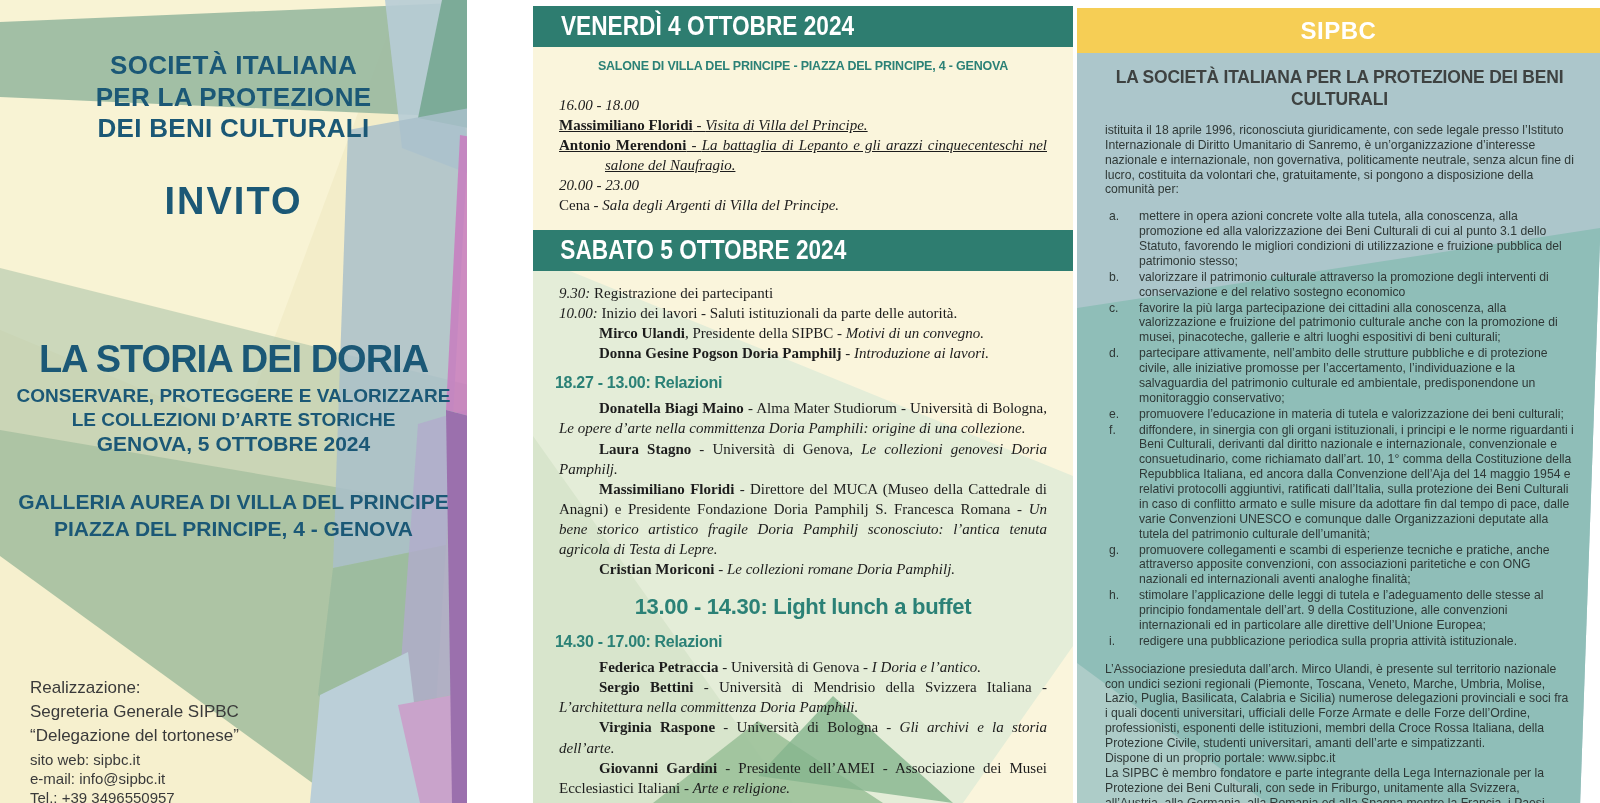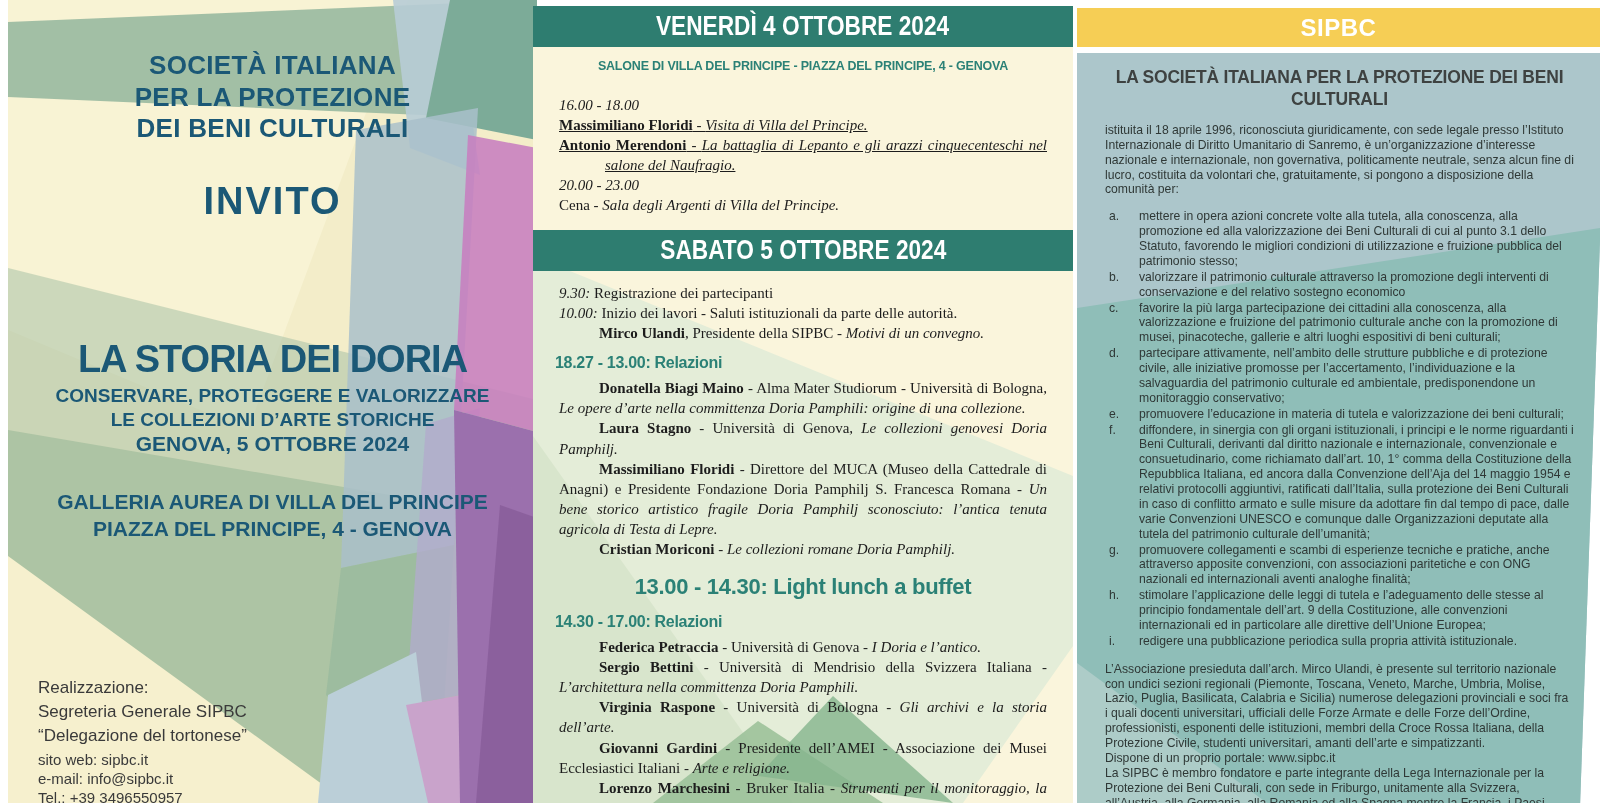--- a/index.html
+++ b/index.html
@@ -5,60 +5,60 @@
   :root{
     --c-teal-band:#2E7D70; --c-teal-accent:#2B8176; --c-cream-panel:#FAF5DC;
     --c-yellow-band:#F6CE55; --c-left-text:#1B5876; --c-body-text:#1C1C1C;
     --c-right-bg:#ACC6CB; --c-right-bg-green:#8FBEB8; --c-right-heading:#3E4241;
     --c-right-text:#2F3836; --c-credits-text:#3A3A3A; --c-white:#FFFFFF;
   }
   html,body{margin:0;padding:0;background:#fff;}
   .page{position:relative;width:1600px;height:803px;background:#fff;overflow:hidden;
         font-family:"Liberation Sans",sans-serif;}
   
-  .panel-left{position:absolute;left:8px;top:0;width:529px;height:803px;overflow:hidden;}
+  .panel-left{position:absolute;left:0;top:0;width:467px;height:803px;overflow:hidden;}
   .panel-left svg{position:absolute;inset:0;}
   .l-text{position:absolute;color:var(--c-left-text);font-weight:bold;text-align:center;width:100%;}
   .l-society{top:50px;font-size:26px;line-height:1.22;letter-spacing:.3px;}
   .l-society > div{width:420px;margin:0 auto;}
   .l-invito{top:180px;font-size:38px;letter-spacing:2px;}
   .l-title{top:338px;font-size:38px;letter-spacing:-1px;white-space:nowrap;}
   .l-subtitle{top:384px;font-size:19px;line-height:1.25;}
   .l-event{top:430px;font-size:21px;line-height:1.3;}
   .l-venue{top:488px;font-size:21px;line-height:1.3;}
   .l-credits{position:absolute;left:30px;top:676px;color:var(--c-credits-text);
              font-size:17px;line-height:1.42;text-align:left;font-weight:normal;}
   .l-contact{position:absolute;left:30px;top:750px;color:var(--c-credits-text);
              font-size:15px;line-height:1.28;text-align:left;}
   
   .panel-mid{position:absolute;left:533px;top:6px;width:540px;height:797px;
              background:var(--c-cream-panel);overflow:hidden;}
   .panel-mid svg.bg{position:absolute;inset:0;z-index:0;}
   .mid-inner{position:relative;z-index:1;}
-  .band{background:var(--c-teal-band);height:41px;display:flex;align-items:center;justify-content:center;}
+  .band{background:var(--c-teal-band);height:41px;display:flex;align-items:center;}
   .band span{color:var(--c-white);font-weight:bold;font-size:27px;letter-spacing:0;
              display:inline-block;transform:scaleX(.84);white-space:nowrap;}
   .band2{margin-top:14px;}
   .mid-sub{margin-top:11px;text-align:center;color:var(--c-teal-accent);font-weight:bold;
            font-size:13px;letter-spacing:-0.2px;transform:scaleX(.96);}
   .mid-body{padding:12px 26px 0 26px;font-family:"Liberation Serif",serif;
             font-size:15px;line-height:1.34;color:var(--c-body-text);}
   .mid-body.first{padding-top:22px;}
   .pline{margin:0;}
   .pline.hang{padding-left:46px;text-indent:-46px;text-align:justify;text-decoration:underline;}
   .pline.sp{text-indent:40px;text-align:justify;}
   .pline.label{font-family:"Liberation Sans",sans-serif;font-weight:bold;
                color:var(--c-teal-accent);font-size:16px;margin:9px 0 5px -4px;letter-spacing:-0.3px;}
   .pline.lunch{font-family:"Liberation Sans",sans-serif;font-weight:bold;text-align:center;
                color:var(--c-teal-accent);font-size:22px;margin:13px 0 9px 0;text-indent:0;letter-spacing:-0.3px;}
   .r-b{font-weight:bold;} .r-i{font-style:italic;}
   
   .panel-right{position:absolute;left:1077px;top:0;width:523px;height:803px;
                clip-path:polygon(0 0,100% 0,100% 30%,96.2% 100%,0 100%);}
-  .r-band{position:absolute;left:0;top:8px;width:100%;height:39px;background:var(--c-yellow-band);
+  .r-band{position:absolute;left:0;top:8px;width:100%;height:45px;background:var(--c-yellow-band);
           display:flex;align-items:center;justify-content:center;}
   .r-band span{color:var(--c-white);font-weight:bold;font-size:24px;letter-spacing:.5px;}
   .r-content{position:absolute;left:0;top:53px;width:100%;height:750px;background:var(--c-right-bg);overflow:hidden;}
   .r-content svg.bg{position:absolute;inset:0;z-index:0;}
   .r-scroll{position:relative;z-index:1;padding:12px 26px 0 28px;color:var(--c-right-text);
             font-size:12.2px;line-height:1.22;}
   .r-heading{color:var(--c-right-heading);font-weight:bold;font-size:18px;text-align:center;
              margin:2px 0 12px 0;letter-spacing:-0.2px;transform:scaleX(.97);}
   .r-intro{margin-bottom:12px;}
   .li-row{display:flex;margin:0 0 1px 0;}
@@ -140,20 +140,21 @@
           <div class="pline t"><span class="r-i">20.00 - 23.00</span></div>
           <div class="pline t"><span class="r-p">Cena - </span><span class="r-i">Sala degli Argenti di Villa del Principe.</span></div>
         </div>
       <header class="band band2">
         <span>SABATO 5 OTTOBRE 2024</span>
       </header>
       <div class="mid-body">
           <div class="pline t"><span class="r-i">9.30:</span><span class="r-p"> Registrazione dei partecipanti</span></div>
           <div class="pline t"><span class="r-i">10.00:</span><span class="r-p"> Inizio dei lavori - Saluti istituzionali da parte delle autorità.</span></div>
           <div class="pline sp"><span class="r-b">Mirco Ulandi</span><span class="r-p">, Presidente della SIPBC - </span><span class="r-i">Motivi di un convegno.</span></div>
+          <div class="pline sp"><span class="r-b">Donna Gesine Pogson Doria Pamphilj</span><span class="r-p"> - </span><span class="r-i">Introduzione ai lavori.</span></div>
           <div class="pline label"><span class="r-p">18.27 - 13.00: Relazioni</span></div>
           <div class="pline sp"><span class="r-b">Donatella Biagi Maino</span><span class="r-p"> - Alma Mater Studiorum - Università di Bologna, </span><span class="r-i">Le opere d’arte nella committenza Doria Pamphili: origine di una collezione.</span></div>
           <div class="pline sp"><span class="r-b">Laura Stagno</span><span class="r-p"> - Università di Genova, </span><span class="r-i">Le collezioni genovesi Doria Pamphilj.</span></div>
           <div class="pline sp"><span class="r-b">Massimiliano Floridi</span><span class="r-p"> - Direttore del MUCA (Museo della Cattedrale di Anagni) e Presidente Fondazione Doria Pamphilj S. Francesca Romana - </span><span class="r-i">Un bene storico artistico fragile Doria Pamphilj sconosciuto: l’antica tenuta agricola di Testa di Lepre.</span></div>
           <div class="pline sp"><span class="r-b">Cristian Moriconi</span><span class="r-p"> - </span><span class="r-i">Le collezioni romane Doria Pamphilj.</span></div>
           <div class="pline lunch"><span class="r-p">13.00 - 14.30: Light lunch a buffet</span></div>
           <div class="pline label"><span class="r-p">14.30 - 17.00: Relazioni</span></div>
           <div class="pline sp"><span class="r-b">Federica Petraccia</span><span class="r-p"> - Università di Genova - </span><span class="r-i">I Doria e l’antico.</span></div>
           <div class="pline sp"><span class="r-b">Sergio Bettini</span><span class="r-p"> - Università di Mendrisio della Svizzera Italiana - </span><span class="r-i">L’architettura nella committenza Doria Pamphili.</span></div>
           <div class="pline sp"><span class="r-b">Virginia Raspone</span><span class="r-p"> - Università di Bologna - </span><span class="r-i">Gli archivi e la storia dell’arte.</span></div>

